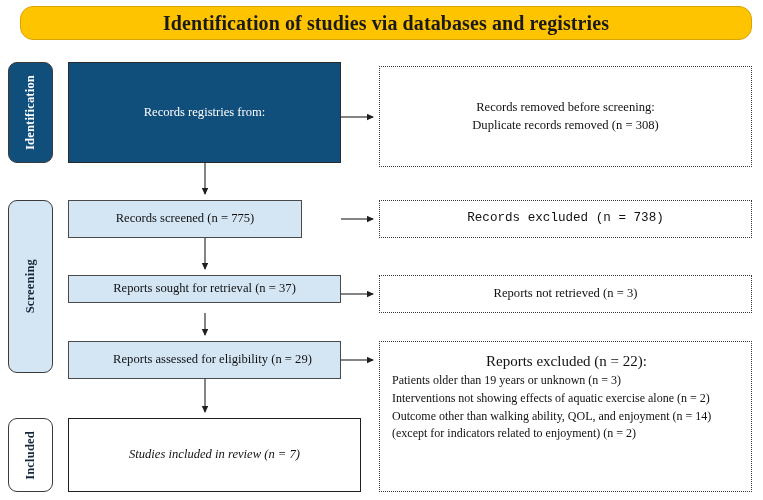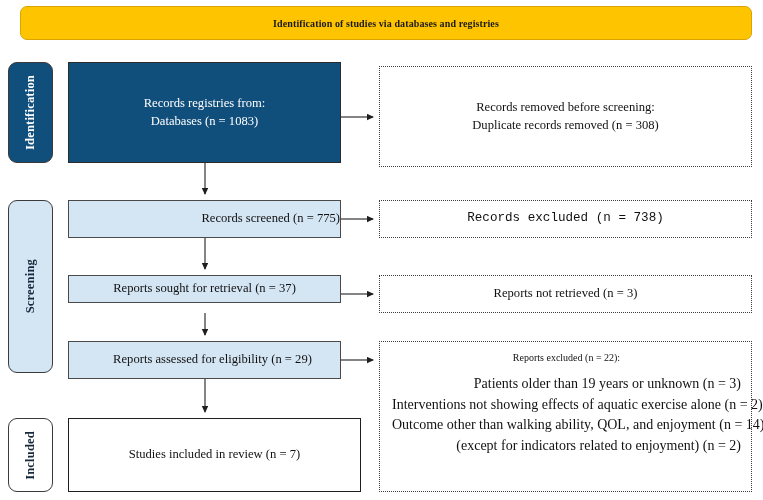--- a/index.html
+++ b/index.html
@@ -26,26 +26,26 @@
   
   .banner {
     position: absolute;
     left: 20px;
     top: 6px;
     width: 732px;
     height: 34px;
     box-sizing: border-box;
     background: #FFC400;
     border: 1px solid #D9A400;
-    border-radius: 7px;
+    border-radius: 13px;
     display: flex;
     align-items: center;
     justify-content: center;
     font-weight: bold;
-    font-size: 10px;
+    font-size: 20px;
     letter-spacing: 0.1px;
     color: #1a1a1a;
   }
 
   
   .stage {
     position: absolute;
     left: 8px;
     width: 45px;
     box-sizing: border-box;
@@ -101,51 +101,51 @@
     background: #D4E5F4;
   }
   .box-dark {
     border: 1.5px solid #2b2b2b;
     background: #104E7C;
     color: #ffffff;
   }
   .box-plain {
     border: 1.5px solid #1f1f1f;
     background: #ffffff;
+    font-style: italic;
   }
   .box-dotted {
     border: 1.6px dotted #3a3a3a;
     background: #ffffff;
   }
 
   
   #box-identified { left: 68px;  top: 62px;  width: 273px; height: 101px; }
-  #box-screened   { left: 68px;  top: 200px; width: 273px; height: 38px; align-items: flex-end; }
+  #box-screened   { left: 68px;  top: 200px; width: 234px; height: 38px; }
   #box-sought     { left: 68px;  top: 275px; width: 273px; height: 28px; }
   #box-assessed   { left: 68px;  top: 341px; width: 273px; height: 38px; padding-left: 16px; }
   #box-included   { left: 68px;  top: 418px; width: 293px; height: 74px; }
 
   
   #box-removed    { left: 379px; top: 66px;  width: 373px; height: 101px; }
   #box-excluded1  { left: 379px; top: 200px; width: 373px; height: 38px; font-family: Liberation Mono, monospace; }
   #box-notretr    { left: 379px; top: 275px; width: 373px; height: 38px; }
   #box-excluded2  {
     left: 379px; top: 341px; width: 373px; height: 151px;
     justify-content: flex-start;
     align-items: stretch;
     padding: 9px 10px 6px 12px;
   }
   #box-excluded2 .excl-title {
     text-align: center;
-    font-size: 10px;
-    margin-bottom: 9px;
+    font-size: 15px;
   }
   #box-excluded2 .excl-list {
-    text-align: right;
-    font-size: 14px;
+    text-align: left;
+    font-size: 12px;
     line-height: 1.47;
   }
 
   
   #connectors {
     position: absolute;
     left: 0; top: 0;
     width: 763px;
     height: 500px;
     pointer-events: none;
@@ -189,21 +189,20 @@
 
     <line x1="205" y1="313" x2="205" y2="335" stroke="#1f1f1f" stroke-width="1.1" marker-end="url(#ah)"></line>
 
     <line x1="341" y1="360" x2="373" y2="360" stroke="#1f1f1f" stroke-width="1.1" marker-end="url(#ah)"></line>
 
     <line x1="205" y1="379" x2="205" y2="412" stroke="#1f1f1f" stroke-width="1.1" marker-end="url(#ah)"></line>
   </svg>
 
   <div class="box box-dark" id="box-identified">
     <div class="line">Records registries from:</div>
-    <div class="line">Databases (n = 1083)</div>
   </div>
 
   <div class="box box-solid" id="box-screened">
     <div class="line">Records screened (n = 775)</div>
   </div>
 
   <div class="box box-solid" id="box-sought">
     <div class="line">Reports sought for retrieval (n = 37)</div>
   </div>
 

